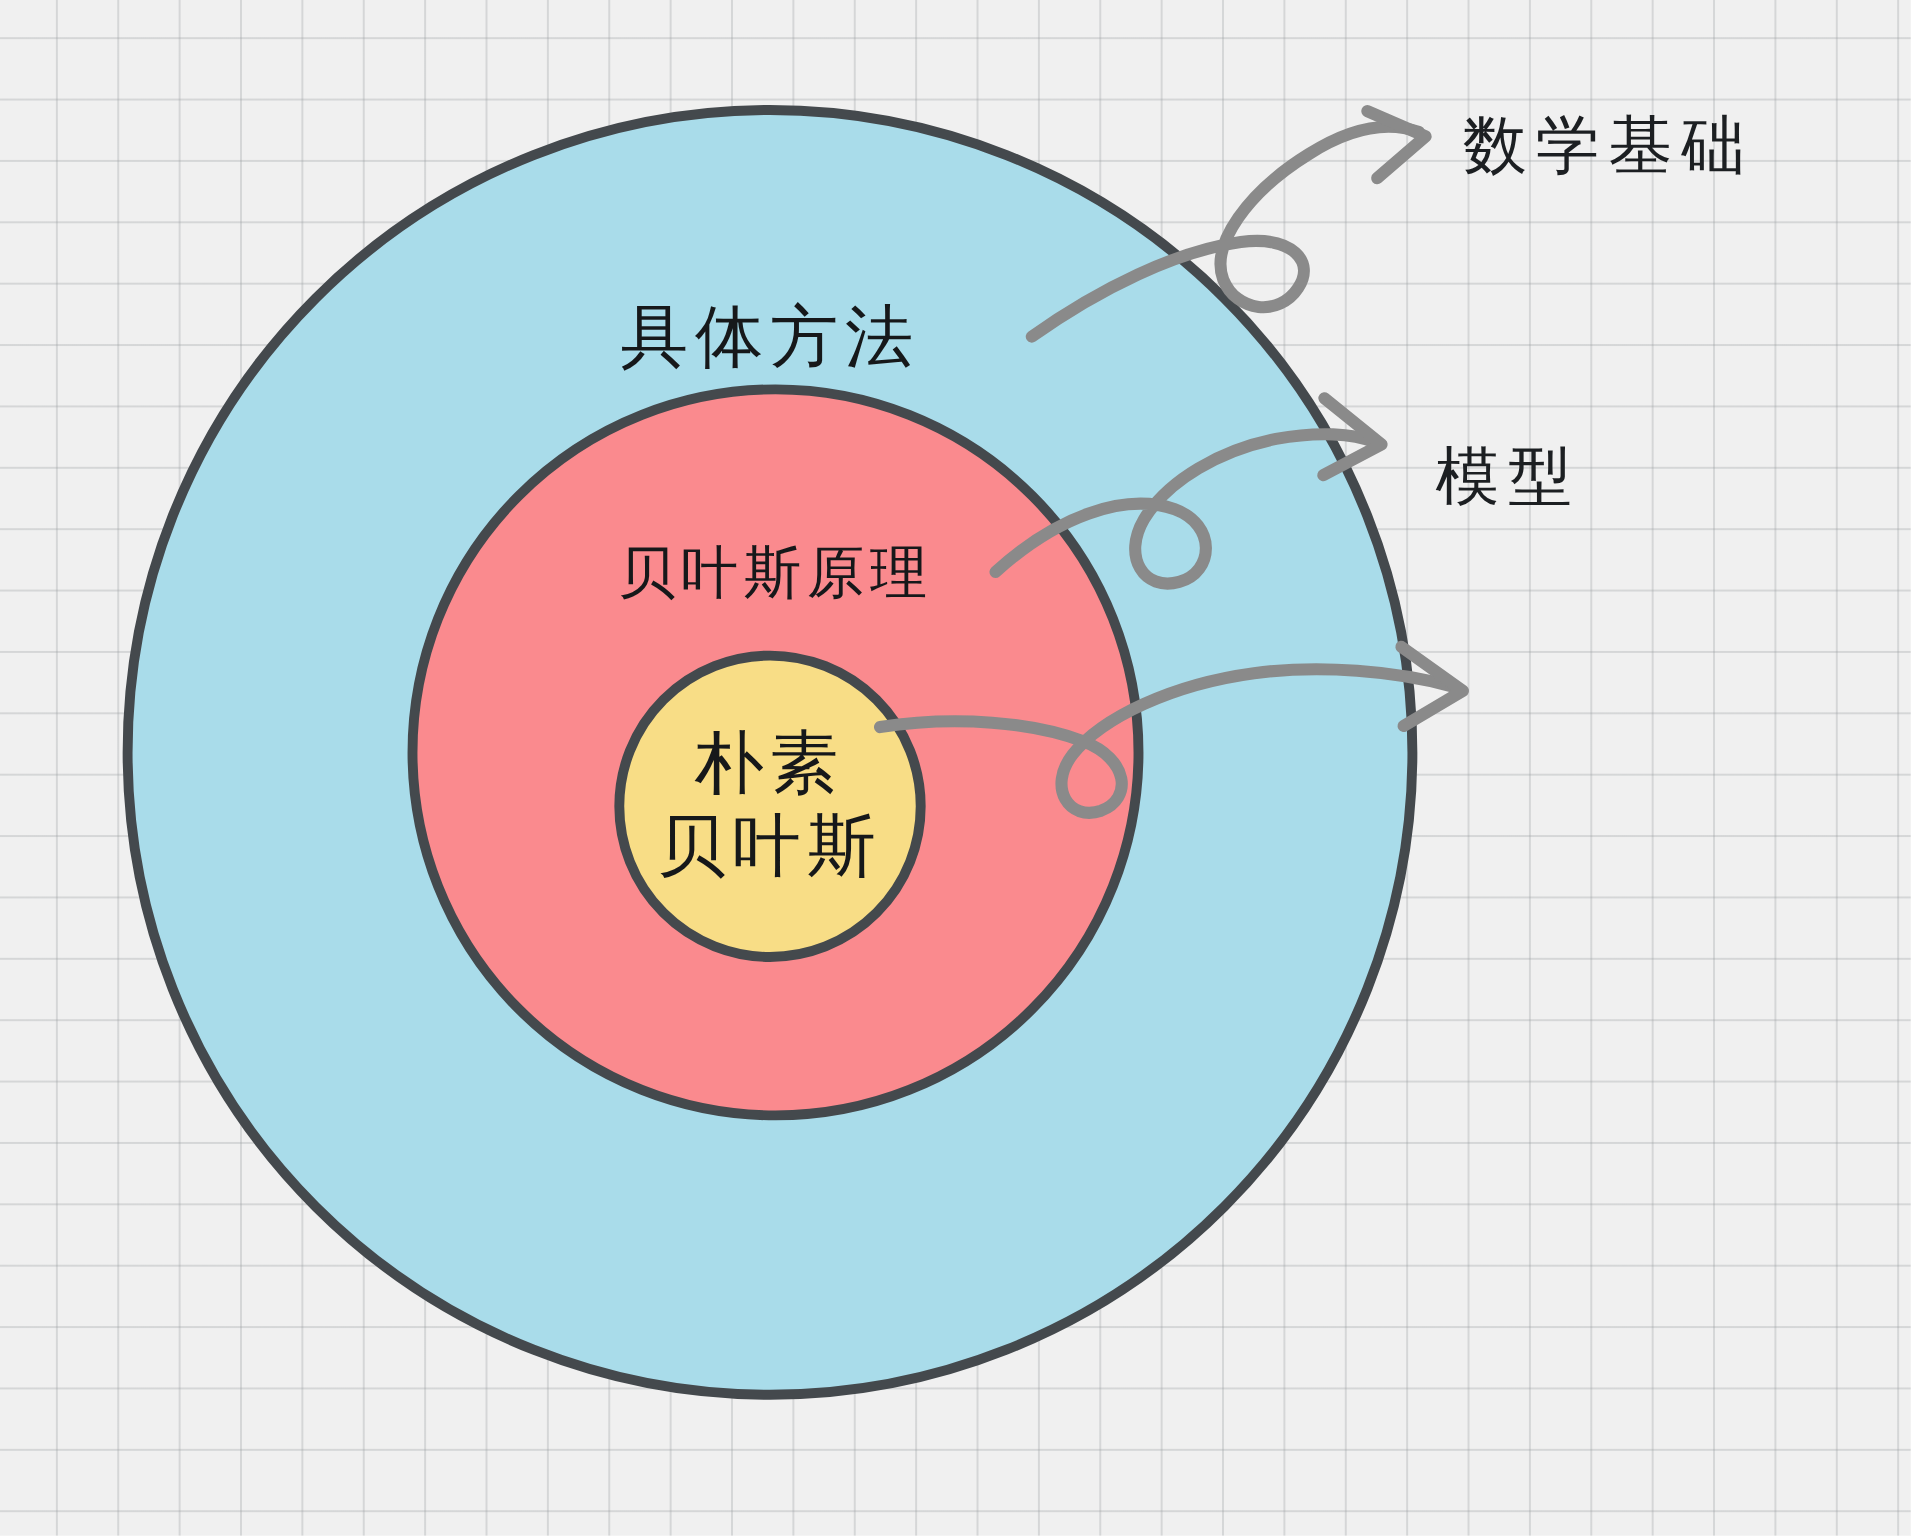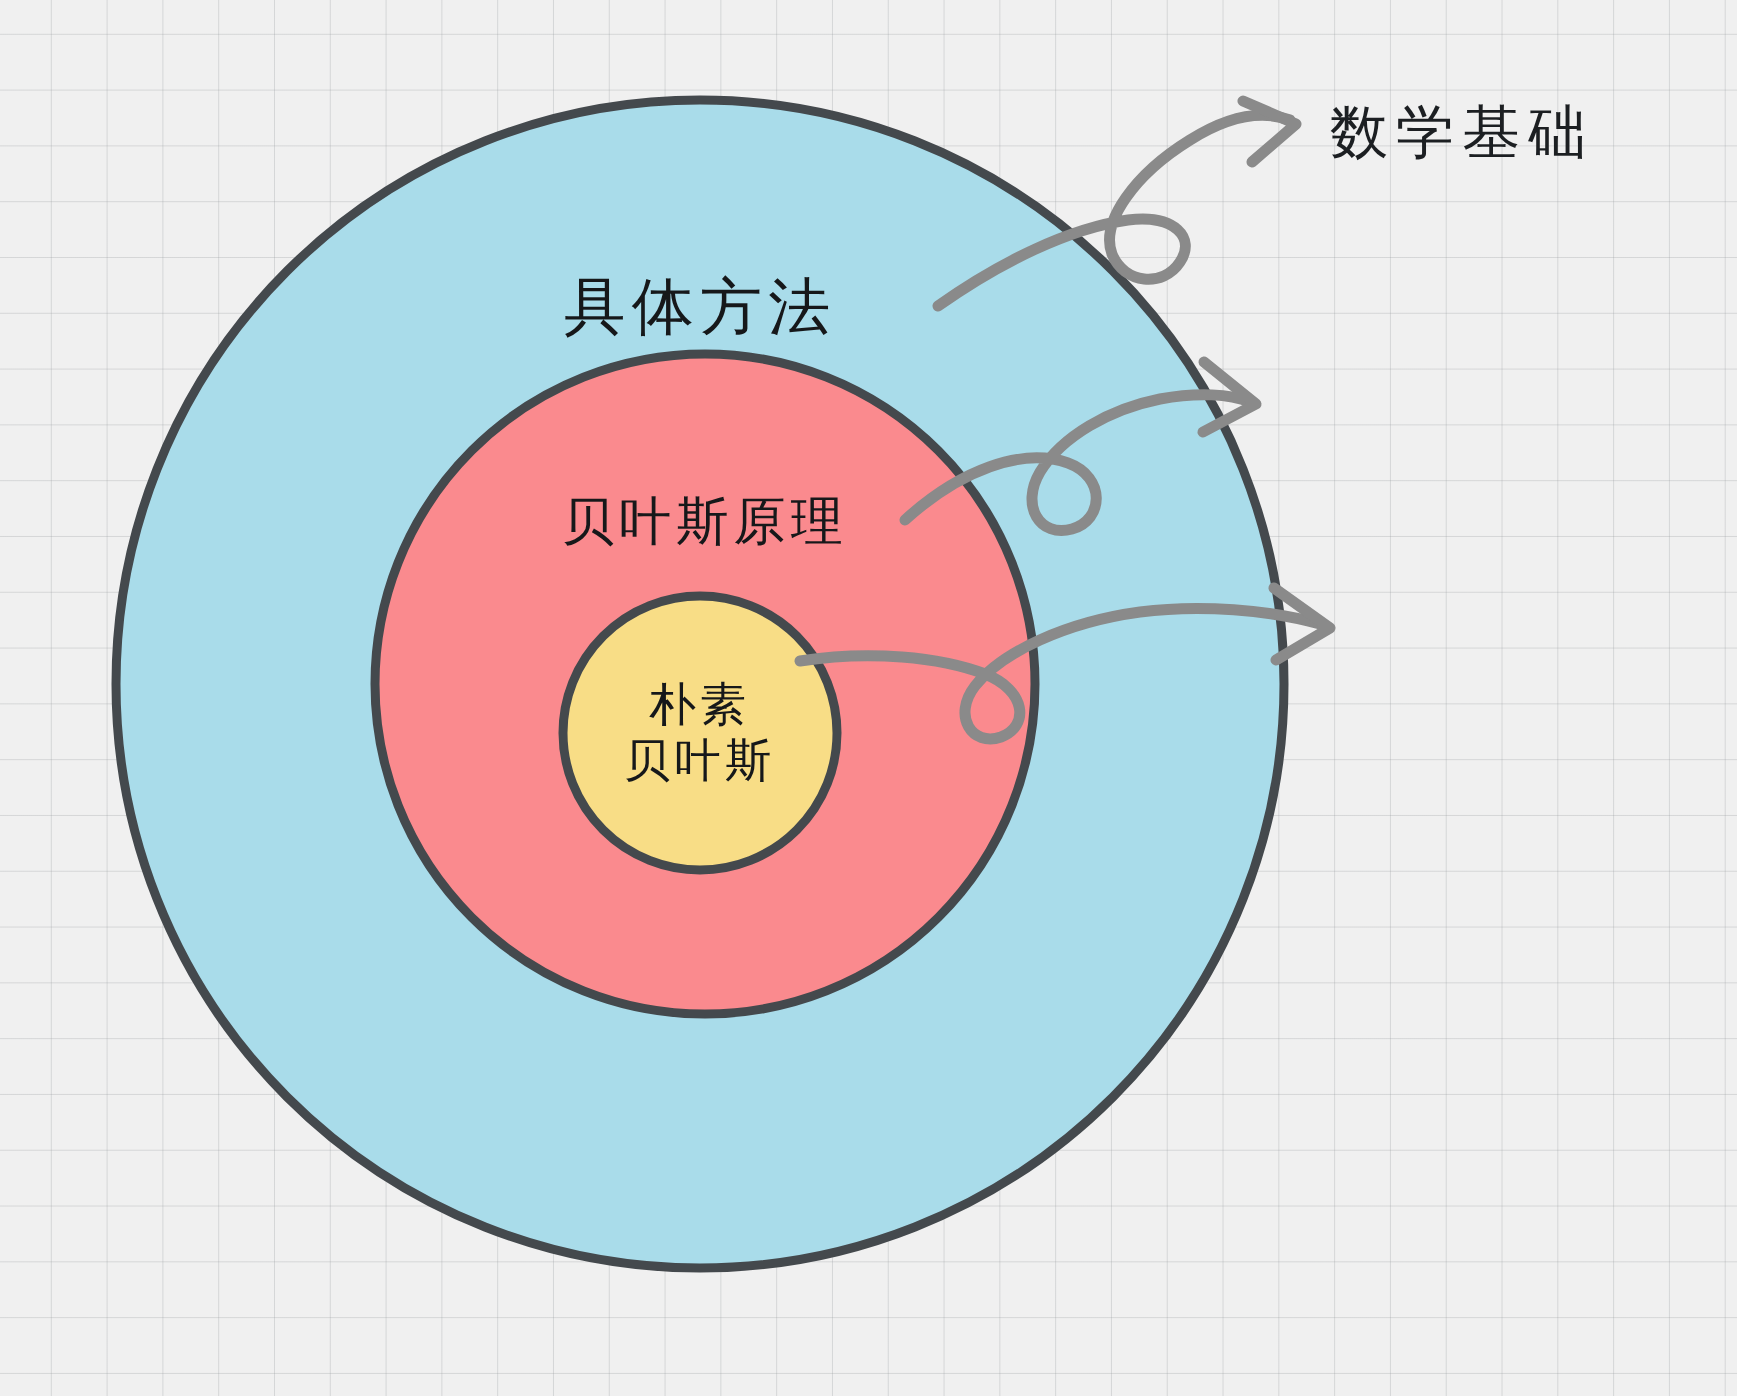--- a/index.html
+++ b/index.html
@@ -43,21 +43,21 @@
   .cat-label {
     position: absolute;
     color: #1c1f22;
     font-family: Liberation Sans, sans-serif;
     white-space: nowrap;
     letter-spacing: 0.14em;
     transform: translate(0, -50%);
   }
   #label-outer   { left: 700px;  top: 308px; font-size: 62px; }
   #label-middle  { left: 705px;  top: 522px; font-size: 52px; }
-  #label-inner   { left: 700px;  top: 733px; font-size: 46px; }
+  #label-inner   { left: 700px;  top: 733px; font-size: 62px; }
   #cat-label-0   { left: 1330px; top: 133px; font-size: 58px; }
   #cat-label-1   { left: 1305px; top: 434px; font-size: 58px; }
   #cat-label-2   { left: 1390px; top: 697px; font-size: 58px; }
 </style>
 </head>
 <body>
 
 <div id="diagram-root">
 
   <svg id="diagram-svg" viewBox="0 0 1737 1396">
@@ -100,15 +100,16 @@
 
   <div class="venn-label" id="label-middle">贝叶斯原理</div>
 
   <div class="venn-label" id="label-inner">
     <div>朴素</div>
     <div>贝叶斯</div>
   </div>
 
   <div class="cat-label" id="cat-label-0">数学基础</div>
 
+  <div class="cat-label" id="cat-label-1">模型</div>
 
 
 </div>
 
 </body></html>

